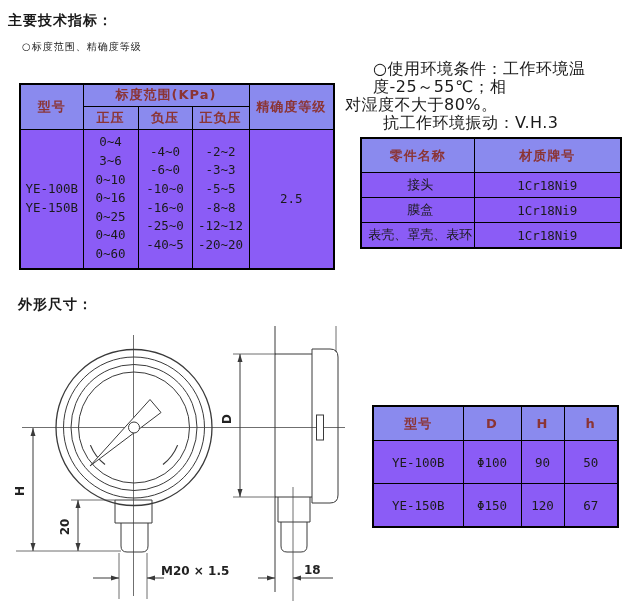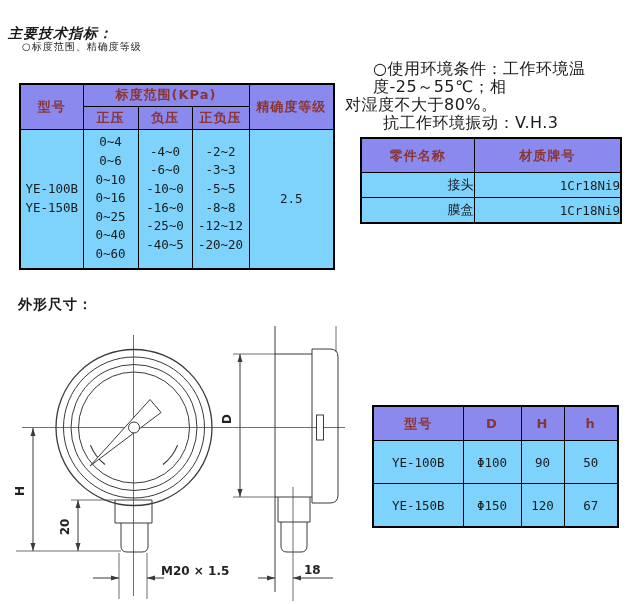--- a/index.html
+++ b/index.html
@@ -4,56 +4,56 @@
 <style>
   html,body{margin:0;padding:0;background:#fff;}
   #page{position:relative;width:630px;height:604px;background:#ffffff;overflow:hidden;
         font-family:"DejaVu Sans","Liberation Sans",sans-serif;color:#1a1a1a;}
   .abs{position:absolute;}
   .h-main{font-size:14px;font-weight:bold;letter-spacing:1px;}
   .h-sub{font-size:10px;letter-spacing:1px;}
   .envtext{font-size:16px;line-height:18px;letter-spacing:0.5px;}
   .mono{font-family:"DejaVu Sans Mono","Liberation Mono",monospace;}
 
-  table.doc{border-collapse:collapse;table-layout:fixed;border:2px solid #000;background:#7dd3fc;}
+  table.doc{border-collapse:collapse;table-layout:fixed;border:2px solid #000;background:#8b5cf6;}
   table.doc th,table.doc td{border:1px solid #000;padding:0;overflow:hidden;}
   table.doc th{background:#8a8aee;color:#8b3434;font-weight:bold;font-size:13px;letter-spacing:1px;text-align:center;}
   table.doc td{font-size:12.5px;text-align:center;vertical-align:middle;}
 
   
   #range-table{width:314px;}
   #range-table .hr1{height:22px;}
   #range-table .hr2{height:23px;margin-top:31px;}
   #range-table td{height:138px;}
   .stack{display:flex;flex-direction:column;justify-content:center;height:100%;}
   .stack div{line-height:18.6px;font-family:"DejaVu Sans Mono","Liberation Mono",monospace;font-size:12.5px;}
 
   
   #material-table{width:260px;}
   #material-table th{height:33px;}
-  #material-table td{height:24px;text-align:right;vertical-align:middle;}
+  #material-table td{height:24px;text-align:center;vertical-align:middle;}
   #material-table td.name{padding-left:5px;font-size:13px;}
   #material-table td.val{}
 
   
   #dimension-table{width:245px;}
   #dimension-table th{height:33px;}
   #dimension-table td{height:42px;}
 
   svg text{font-family:"DejaVu Sans","Liberation Sans",sans-serif;font-size:12px;font-weight:bold;fill:#222;}
   .dline{stroke:#3a3a3a;stroke-width:1;fill:none;}
   .thin{stroke:#4a4a4a;stroke-width:0.8;fill:none;}
   .arrow{fill:#3a3a3a;stroke:none;}
 </style>
 </head>
 <body>
 
 <div id="page">
 
-  <div class="abs h-main" style="left:8px;top:25px;font-style:italic;">主要技术指标：</div>
+  <div class="abs h-main" style="left:8px;top:12px;">主要技术指标：</div>
   <div class="abs h-sub" style="left:22px;top:40px;">○标度范围、精确度等级</div>
 
   <div class="abs envtext" style="left:345px;top:60px;width:284px;">
     <div style="padding-left:28px;">○使用环境条件：工作环境温度-25～55℃；相</div>
     <div>对湿度不大于80%。</div>
     <div style="padding-left:38px;">抗工作环境振动：V.H.3</div>
   </div>
 
   <table class="doc abs" id="range-table" style="left:19px;top:83px;">
     <colgroup>
@@ -77,21 +77,21 @@
     <tr>
       <td>
         <div class="stack">
           <div>YE-100B</div>
           <div>YE-150B</div>
         </div>
       </td>
       <td>
         <div class="stack">
           <div>0~4</div>
-          <div>0~6</div>
+          <div>3~6</div>
           <div>0~10</div>
           <div>0~16</div>
           <div>0~25</div>
           <div>0~40</div>
           <div>0~60</div>
         </div>
       </td>
       <td>
         <div class="stack">
           <div>-4~0</div>
@@ -126,20 +126,24 @@
         <tr>
       <th>零件名称</th>
       <th>材质牌号</th>
     </tr>
     <tr>
       <td class="name">接头</td>
       <td class="val mono">1Cr18Ni9</td>
     </tr>
     <tr>
       <td class="name">膜盒</td>
+      <td class="val mono">1Cr18Ni9</td>
+    </tr>
+    <tr>
+      <td class="name">表壳、罩壳、表环</td>
       <td class="val mono">1Cr18Ni9</td>
     </tr>
   </tbody>
     </table>
 
   <div class="abs h-main" style="left:18px;top:296px;">外形尺寸：</div>
 
   <svg class="abs" style="left:0;top:310px;" width="630" height="294" viewBox="0 310 630 294">
     <g>
 

